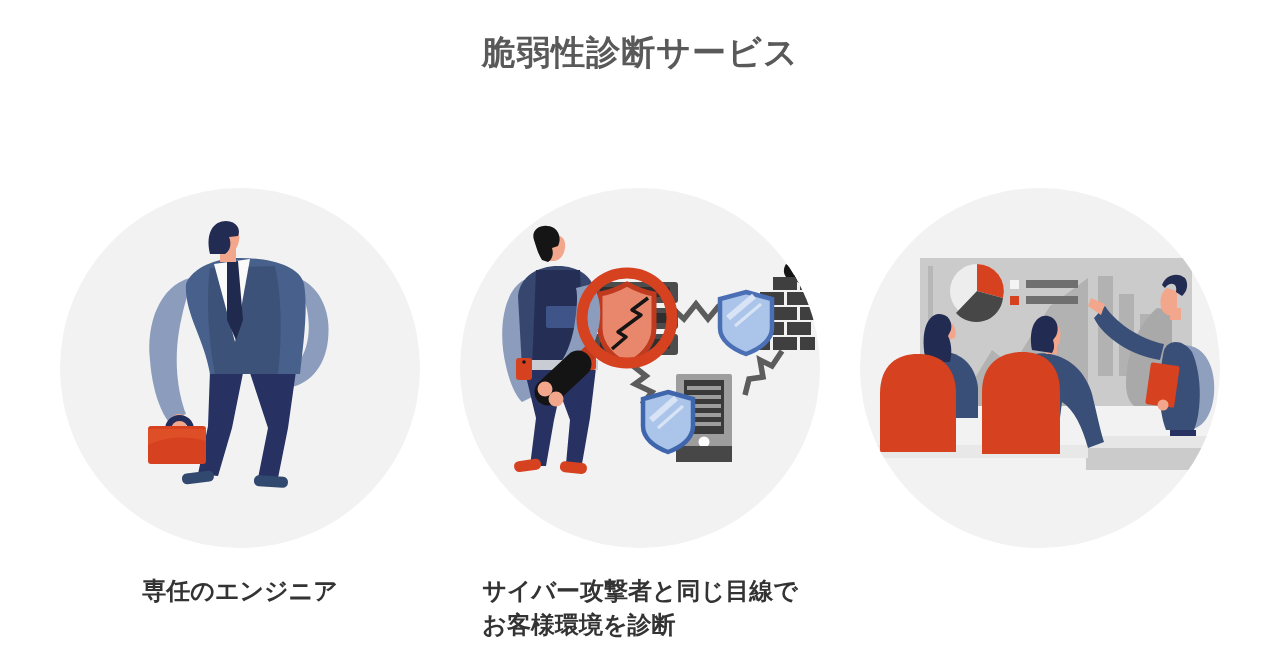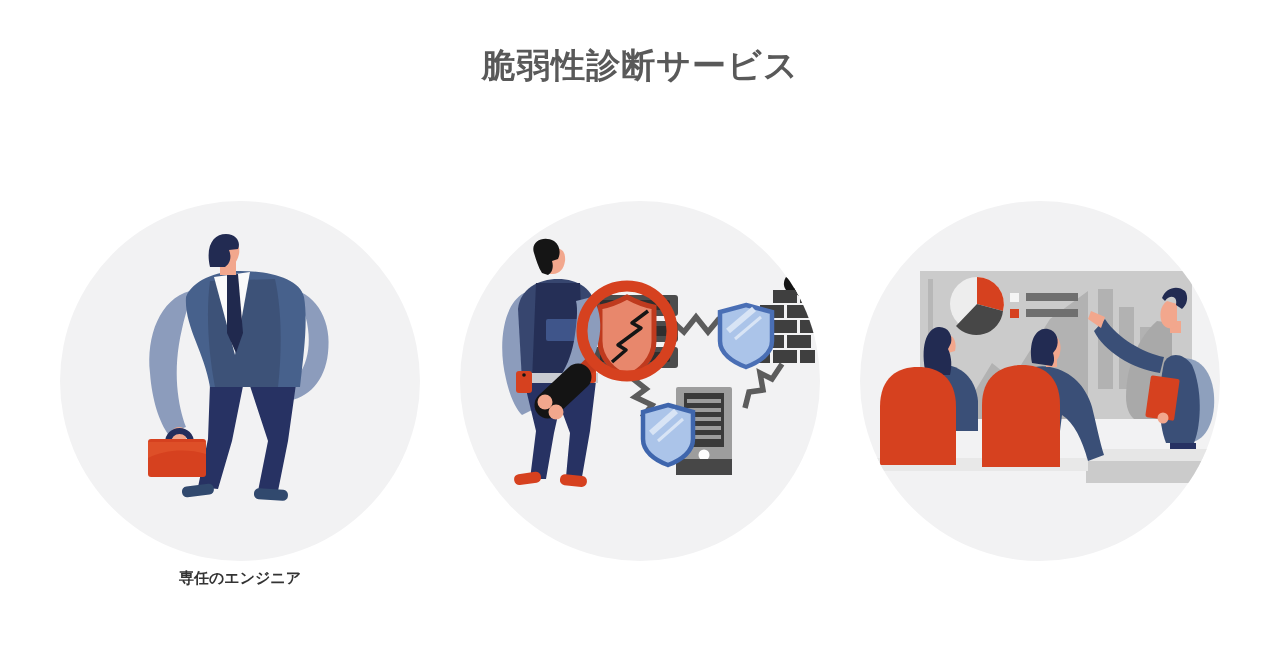--- a/index.html
+++ b/index.html
@@ -5,21 +5,21 @@
   * { box-sizing: border-box; }
   html, body { margin: 0; padding: 0; background: #ffffff; }
   .canvas {
     width: 1280px; height: 670px;
     background: #ffffff;
     overflow: hidden;
     position: relative;
     font-family: "Liberation Sans", "DejaVu Sans", sans-serif;
   }
   .page-title {
-    margin: 13px;
+    margin: 0;
     padding-top: 30px;
     text-align: center;
     font-size: 34px;
     font-weight: bold;
     letter-spacing: 1px;
     color: #595959;
   }
   .features {
     display: flex;
     justify-content: center;
@@ -31,22 +31,23 @@
     display: flex;
     flex-direction: column;
     align-items: center;
     margin: 0;
   }
   .circle {
     width: 360px; height: 360px;
   }
   .circle svg { display: block; width: 360px; height: 360px; }
   figcaption {
+    margin-top: 26px;
     text-align: left;
-    font-size: 15px;
+    font-size: 24px;
     font-weight: bold;
     color: #333333;
     line-height: 34px;
   }
 </style>
 </head>
 <body>
 
 <div class="canvas">
 
@@ -187,20 +188,24 @@
               <rect x="216" y="258" width="56" height="16" fill="#474747"></rect>
             </g>
             <g>
               <path d="M208,204 L233,211 L233,238 C233,250 222,259 208,264 C194,259 183,250 183,238 L183,211 Z" fill="#abc4e9" stroke="#3f66ad" stroke-width="4.5"></path>
               <line x1="191" y1="232" x2="216" y2="210" stroke="#d8e4f5" stroke-width="6"></line>
               <line x1="198" y1="240" x2="223" y2="218" stroke="#d8e4f5" stroke-width="3"></line>
             </g>
           </g>
         </svg>
       </div>
+      <figcaption>
+        <div>サイバー攻撃者と同じ目線で</div>
+        <div>お客様環境を診断</div>
+      </figcaption>
     </figure>
 
     <figure class="feature">
       <div class="circle">
         <svg viewBox="0 0 360 360">
           <clipPath id="clip3">
               <circle cx="180" cy="180" r="180"></circle>
             </clipPath>
           <circle cx="180" cy="180" r="180" fill="#f2f2f3"></circle>
           <g clip-path="url(#clip3)">

